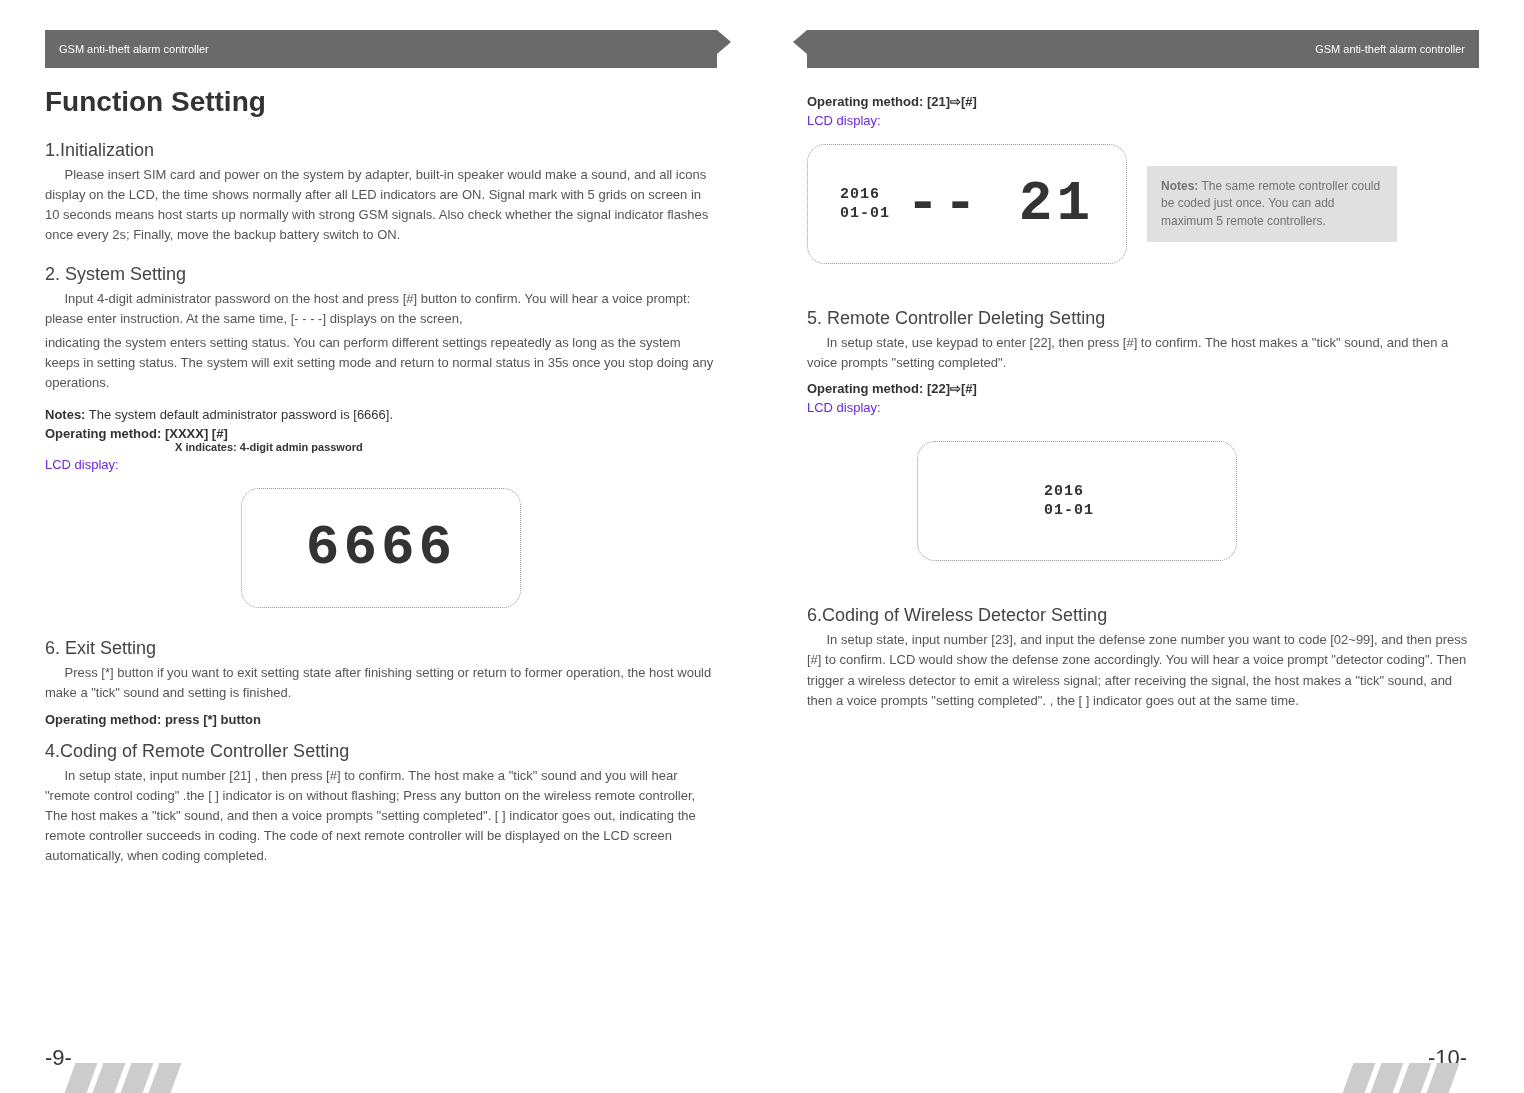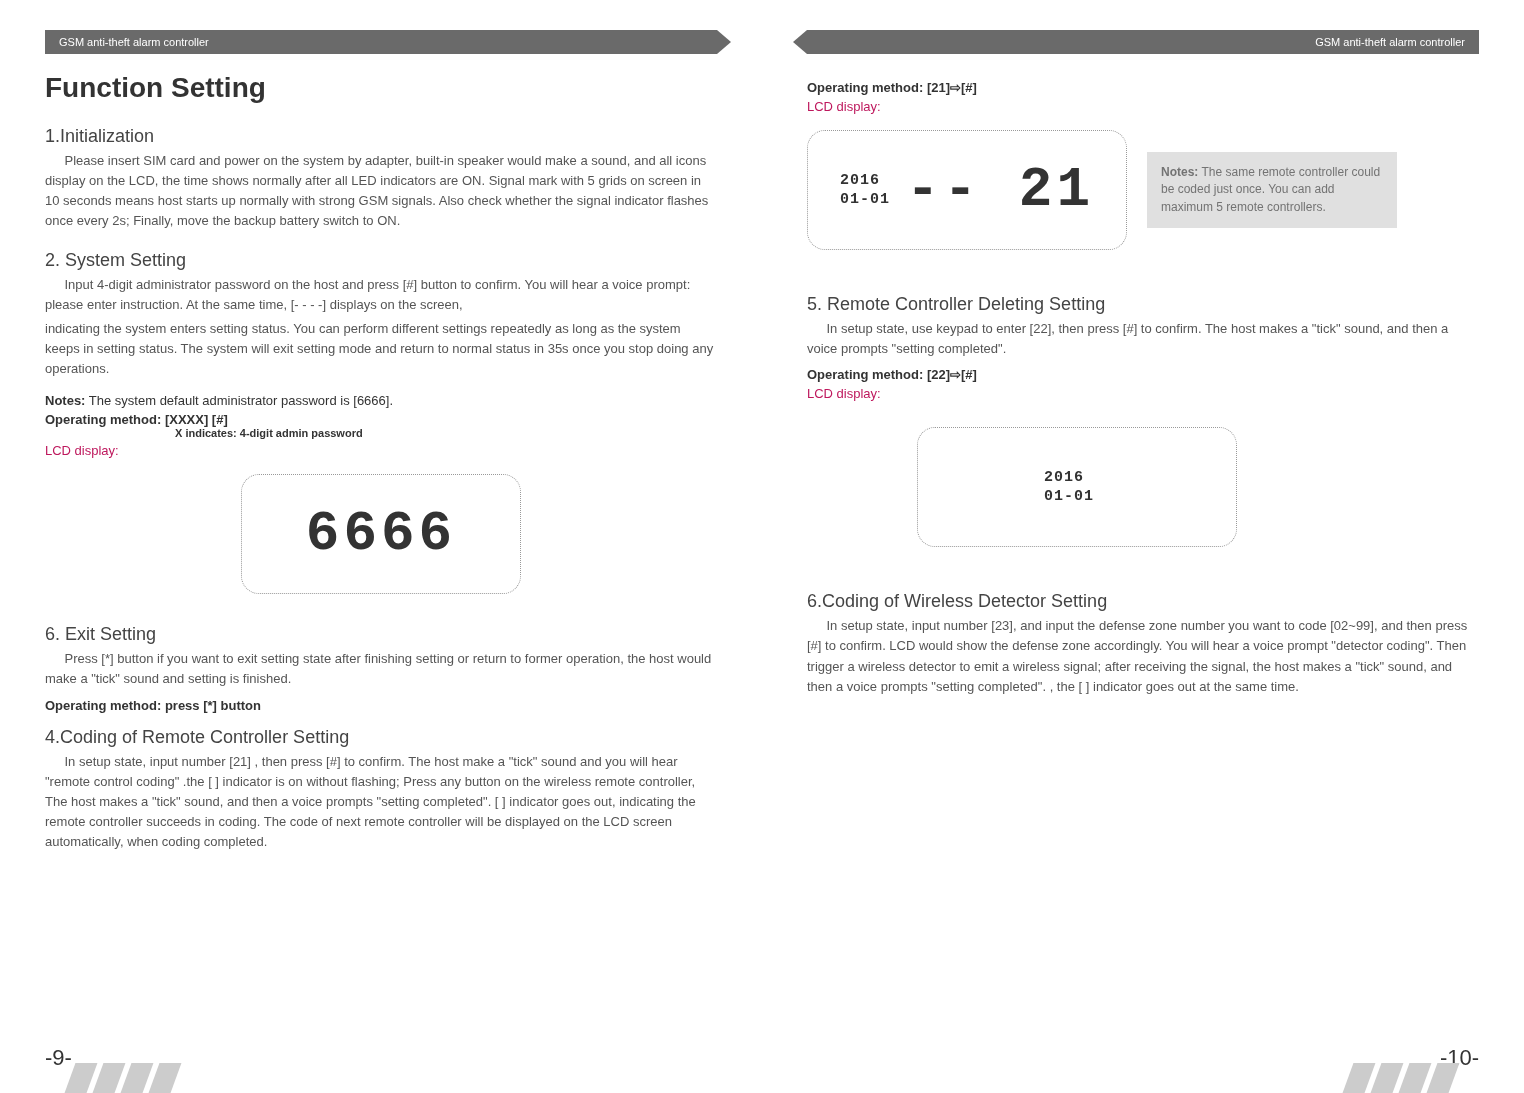--- a/index.html
+++ b/index.html
@@ -20,21 +20,21 @@
     width: 50%;
     padding: 30px 45px 20px 45px;
     position: relative;
     display: flex;
     flex-direction: column;
   }
   .header-bar {
     background: #6a6a6a;
     color: #fff;
     font-size: 11px;
-    padding: 6px 14px;
+    padding: 13px 14px;
     position: relative;
     margin-bottom: 18px;
   }
   .page-left .header-bar::after {
     content: "";
     position: absolute;
     right: -14px;
     top: 0;
     border-left: 14px solid #6a6a6a;
     border-top: 12px solid transparent;
@@ -69,21 +69,21 @@
     font-size: 13px;
     color: #555;
     line-height: 1.55;
     margin-bottom: 4px;
   }
   .indent { text-indent: 1.5em; }
   .notes-line { font-size: 13px; margin-top: 10px; }
   .notes-line .label { font-weight: bold; }
   .op-method { font-size: 13px; font-weight: bold; margin-top: 4px; }
   .sub-indent { font-size: 11px; font-weight: bold; margin-left: 130px; }
-  .lcd-label { font-size: 13px; color: #be185d; margin-top: 4px; margin-bottom: 6px;}
+  .lcd-label { font-size: 13px; color: #6d28d9; margin-top: 4px; margin-bottom: 6px;}
   .lcd-box {
     border: 1px dotted #999;
     border-radius: 18px;
     width: 280px;
     height: 120px;
     margin: 10px auto 16px auto;
     display: flex;
     align-items: center;
     justify-content: center;
     position: relative;
@@ -121,21 +121,21 @@
   .note-box .label { font-weight: bold; }
   .row-lcd-note { display: flex; align-items: center; gap: 20px; margin: 10px 0 30px 0;}
   .row-lcd-note .lcd-box { margin: 0; }
   .page-num {
     position: absolute;
     bottom: 22px;
     font-size: 22px;
     color: #333;
   }
   .page-left .page-num { left: 45px; }
-  .page-right .page-num { right: 45px; }
+  .page-right .page-num { right: 57px; }
   .bottom-decor {
     position: absolute;
     bottom: 0;
     display: flex;
     gap: 6px;
   }
   .page-left .bottom-decor { left: 70px; }
   .page-right .bottom-decor { right: 70px; }
   .decor-stripe {
     width: 22px;

